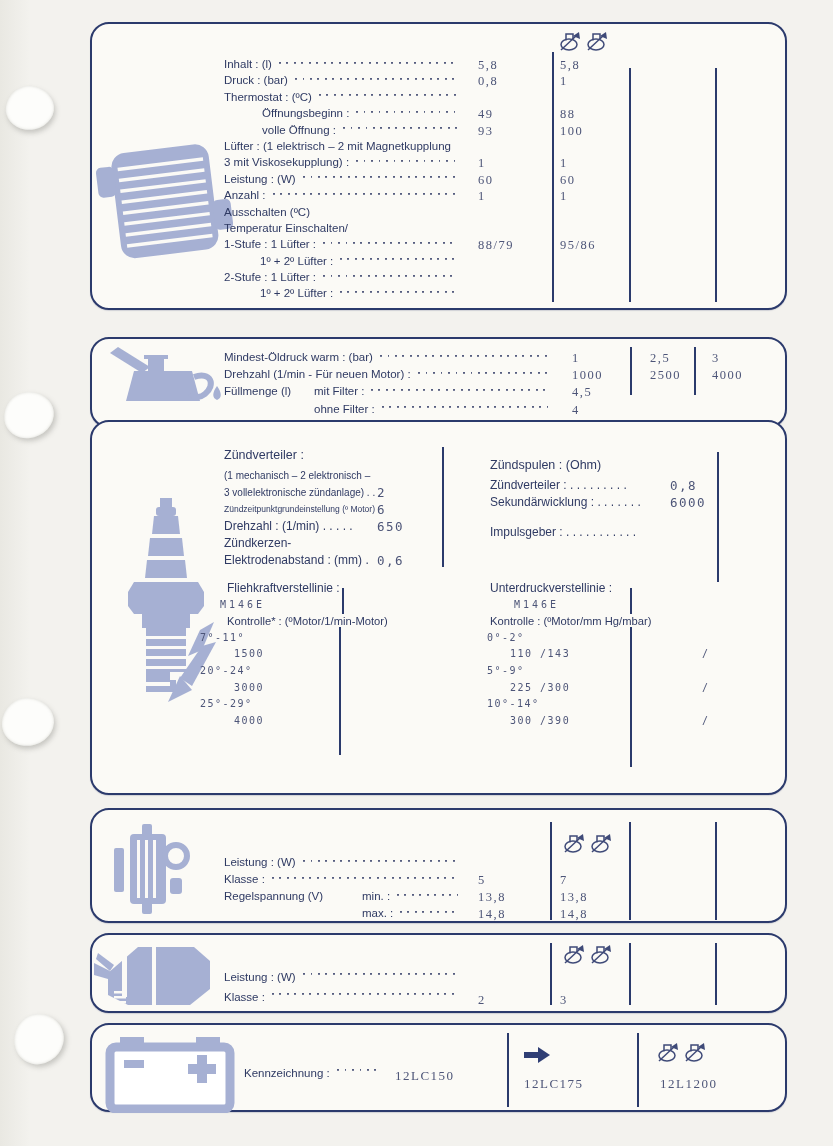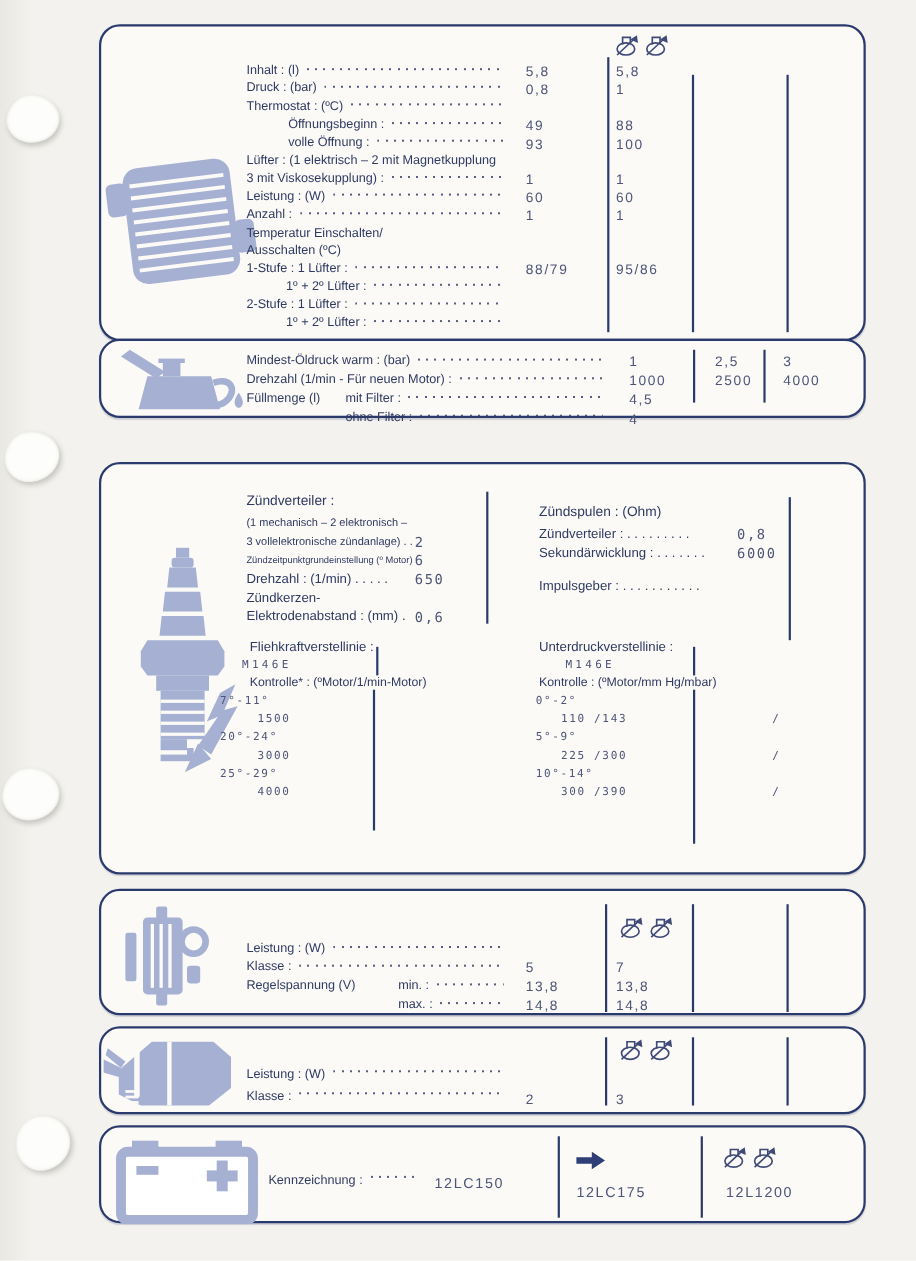--- a/index.html
+++ b/index.html
@@ -18,40 +18,40 @@
     font-family:"Liberation Sans",sans-serif;color:var(--lbl);
   }
   .panel{
     position:absolute;left:90px;width:697px;
     background:var(--boxbg);
     border:2px solid var(--navy);
     border-radius:19px;
     box-shadow:0 1px 1px rgba(43,58,108,.18);
   }
   #p-cooling{top:22px;height:288px;}
-  #p-oil{top:308px;height:72px;}
+  #p-oil{top:337px;height:91px;}
   #p-ignition{top:420px;height:375px;}
   #p-alt{top:808px;height:115px;}
   #p-starter{top:933px;height:80px;}
   #p-battery{top:1023px;height:89px;}
 
   .vline{position:absolute;width:1.5px;background:var(--navy);}
 
   
   .row{position:relative;display:flex;align-items:baseline;
        padding-left:132px;padding-right:317px;
        height:16.4px;line-height:16.4px;font-size:11.5px;color:var(--lbl);}
   .ind1{padding-left:170px;}
   .ind2{padding-left:168px;}
   .leader{flex:1 1 auto;height:1em;margin:0 10px 0 7px;align-self:stretch;
           background-image:repeating-linear-gradient(to right,#39426b 0 1.8px,transparent 1.8px 7.5px);
           background-size:100% 1.8px;background-repeat:no-repeat;
           background-position:0 calc(100% - 4px);opacity:.85;}
   .val{position:absolute;top:1px;
-       font-family:Liberation Sans, sans-serif;
+       font-family:Liberation Serif, serif;
        font-size:12.5px;letter-spacing:1.5px;color:var(--mono);white-space:nowrap;}
   .c1{left:386px;}  .c2{left:468px;}
   .oc1{left:480px;} .oc2{left:558px;} .oc3{left:620px;}
   .grp{display:inline-block;}
   .grp-oil{width:90px;flex:0 0 90px;}
   .grp-alt{width:138px;flex:0 0 138px;}
 
   
   .big-icon{position:absolute;}
   .ac-pair{position:absolute;display:flex;gap:3px;}
@@ -176,24 +176,24 @@
       <span class="val c1">60</span>
       <span class="val c2">60</span>
     </div>
     <div class="row">
       <span>Anzahl :</span>
         <span class="leader"></span>
       <span class="val c1">1</span>
       <span class="val c2">1</span>
     </div>
     <div class="row">
+      <span>Ausschalten (ºC)</span>
+    </div>
+    <div class="row">
       <span>Temperatur Einschalten/</span>
-    </div>
-    <div class="row">
-      <span>Ausschalten (ºC)</span>
     </div>
     <div class="row">
       <span>1-Stufe : 1 Lüfter :</span>
         <span class="leader"></span>
       <span class="val c1">88/79</span>
       <span class="val c2">95/86</span>
     </div>
     <div class="row ind2">
       <span>1º + 2º Lüfter :</span>
         <span class="leader"></span>

